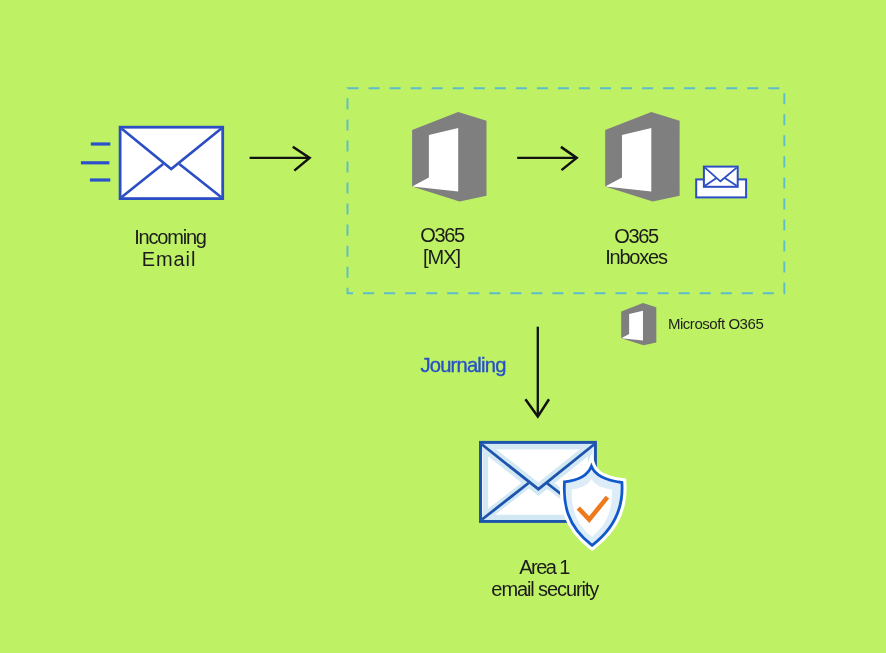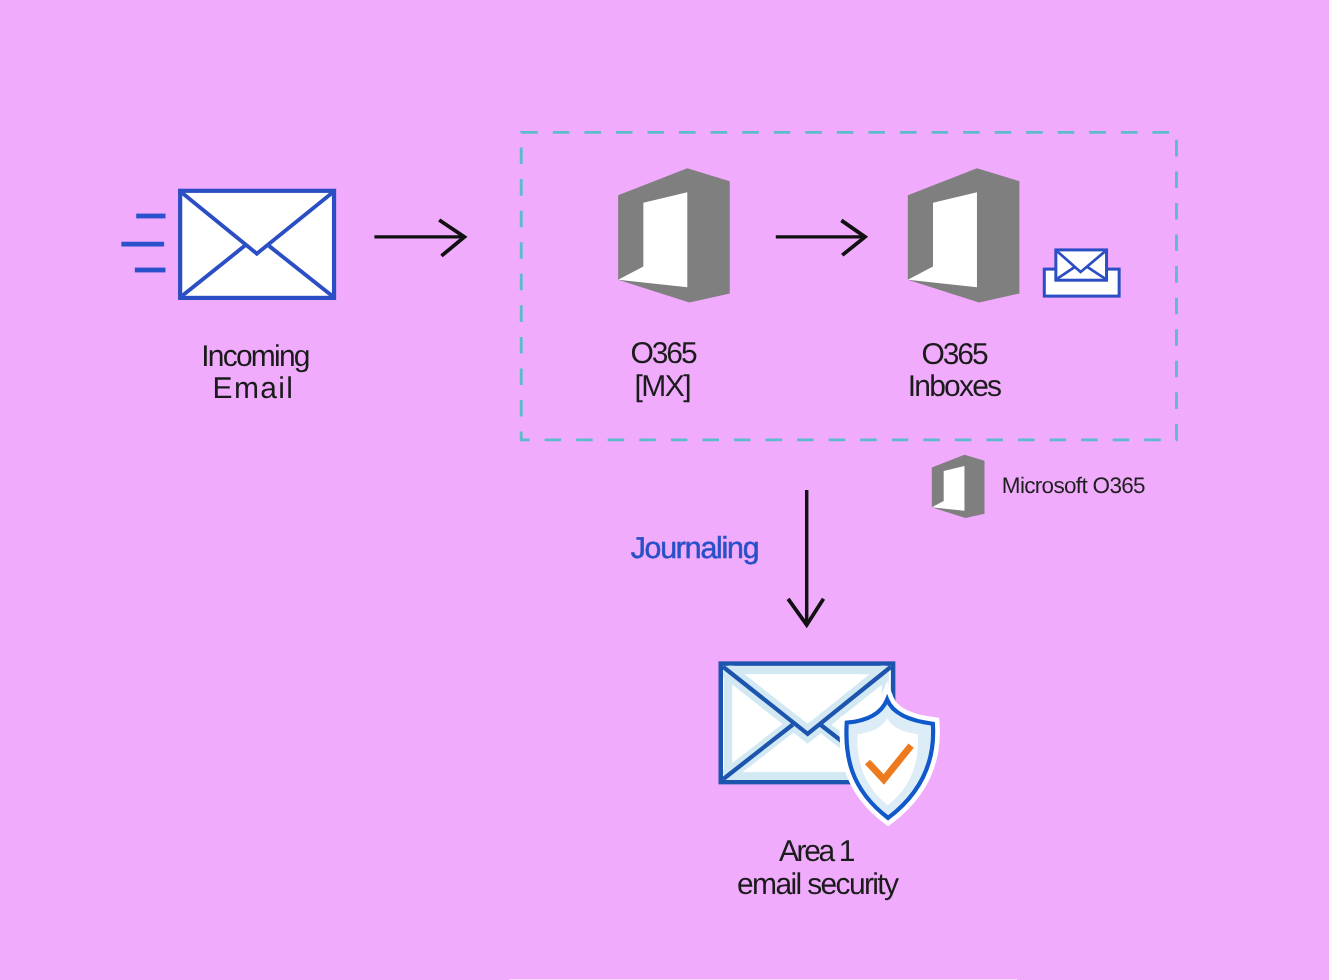--- a/index.html
+++ b/index.html
@@ -1,16 +1,16 @@
 <!DOCTYPE html>
 <html><head>
 <meta charset="utf-8">
 <style>
   html,body{margin:0;padding:0;background:#ffffff;}
-  .stage{position:relative;width:886px;height:653px;background:#f0abfc;overflow:hidden;}
+  .stage{position:relative;width:886px;height:653px;background:#bef264;overflow:hidden;}
   svg{display:block;}
   text{font-family:"Liberation Sans", sans-serif;}
 </style>
 </head>
 <body>
 <div class="stage">
 <svg width="886" height="653" viewBox="0 0 886 653">
   <defs>
     <clipPath id="envclip">
       <rect x="482" y="443.9" width="110.4" height="76"></rect>

